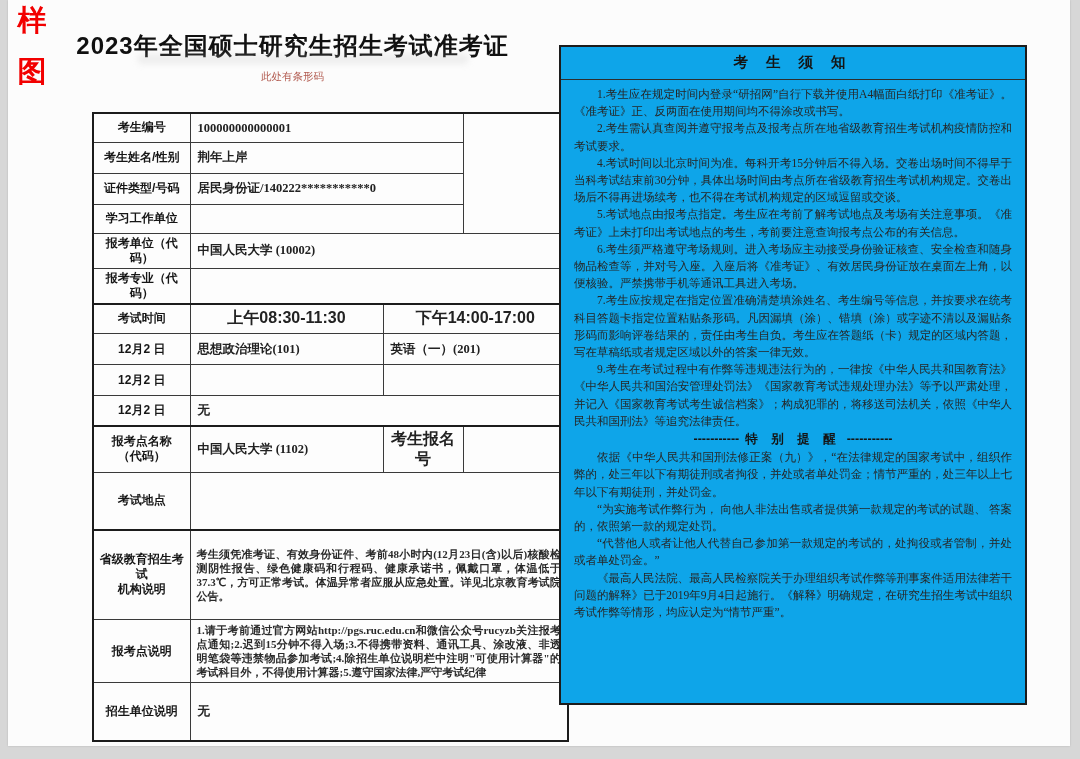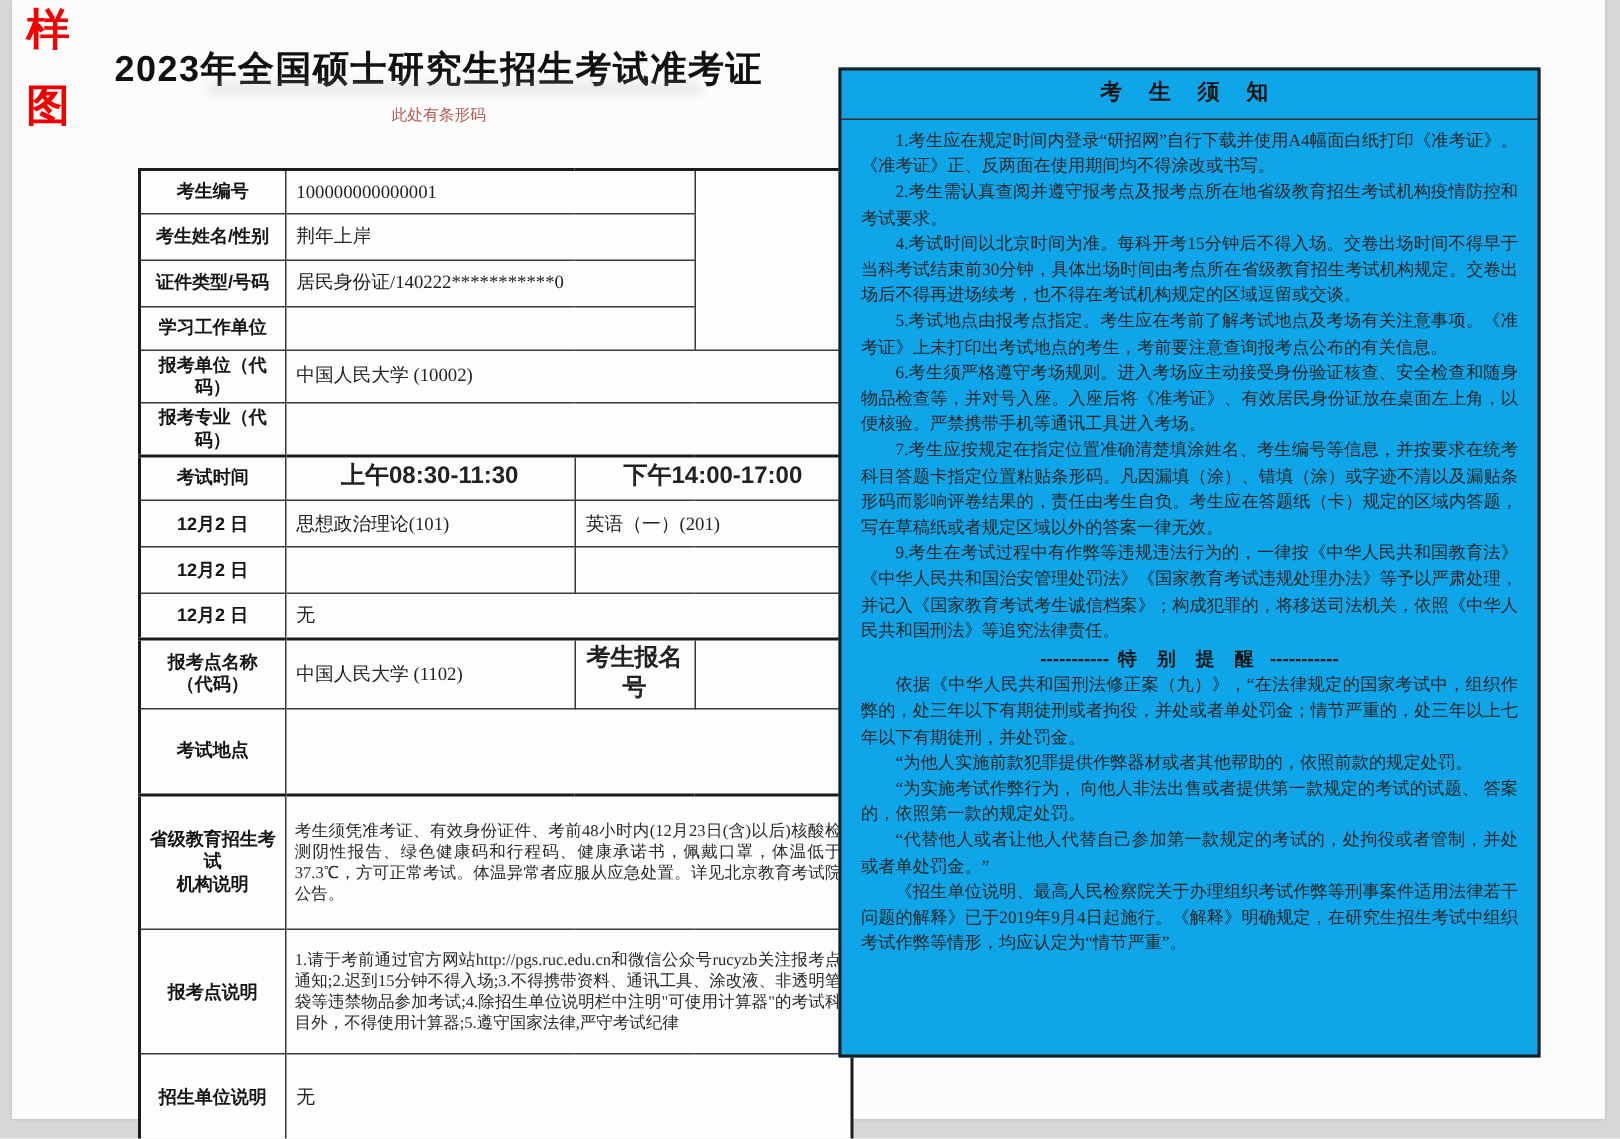--- a/index.html
+++ b/index.html
@@ -50,25 +50,25 @@
   }
   table.ticket { border:2px solid #1c1c1c; }
   table.ticket .thick-top { border-top:2px solid #1c1c1c; }
   table.ticket th {
     font-size:12px; font-weight:bold; text-align:center; color:#161616;
     padding:2px 3px; line-height:1.25;
   }
   table.ticket td {
     font-family:"Liberation Serif", serif;
     font-size:12.5px; color:#222; padding:2px 7px; text-align:left;
-    vertical-align:middle; line-height:1.3;
+    vertical-align:middle; line-height:1.3;font-weight:bold;
   }
   table.ticket td.center { text-align:center; font-family:"Liberation Sans", sans-serif; font-weight:bold; font-size:16px; }
   table.ticket td.note {
-    font-size:11px; line-height:14px; padding:13px 6px; color:#2a2a2a;
+    font-size:11px; line-height:14px; padding:3px 6px; color:#2a2a2a;
     text-align:justify;
   }
   
   .notice-panel {
     position:absolute; left:551px; top:45px; width:468px; height:660px;
     border:2px solid #1c1c1c; background:#0ea5e9;
   }
   .notice-header {
     height:33px; line-height:31px; text-align:center;
     font-size:14.5px; font-weight:bold; letter-spacing:7px; color:#141414;
@@ -192,20 +192,19 @@
       <p>2.考生需认真查阅并遵守报考点及报考点所在地省级教育招生考试机构疫情防控和考试要求。</p>
       <p>4.考试时间以北京时间为准。每科开考15分钟后不得入场。交卷出场时间不得早于当科考试结束前30分钟，具体出场时间由考点所在省级教育招生考试机构规定。交卷出场后不得再进场续考，也不得在考试机构规定的区域逗留或交谈。</p>
       <p>5.考试地点由报考点指定。考生应在考前了解考试地点及考场有关注意事项。《准考证》上未打印出考试地点的考生，考前要注意查询报考点公布的有关信息。</p>
       <p>6.考生须严格遵守考场规则。进入考场应主动接受身份验证核查、安全检查和随身物品检查等，并对号入座。入座后将《准考证》、有效居民身份证放在桌面左上角，以便核验。严禁携带手机等通讯工具进入考场。</p>
       <p>7.考生应按规定在指定位置准确清楚填涂姓名、考生编号等信息，并按要求在统考科目答题卡指定位置粘贴条形码。凡因漏填（涂）、错填（涂）或字迹不清以及漏贴条形码而影响评卷结果的，责任由考生自负。考生应在答题纸（卡）规定的区域内答题，写在草稿纸或者规定区域以外的答案一律无效。</p>
       <p>9.考生在考试过程中有作弊等违规违法行为的，一律按《中华人民共和国教育法》《中华人民共和国治安管理处罚法》《国家教育考试违规处理办法》等予以严肃处理，并记入《国家教育考试考生诚信档案》；构成犯罪的，将移送司法机关，依照《中华人民共和国刑法》等追究法律责任。</p>
       <div class="special-heading">
         <span>-----------</span><span class="sp-title">特 别 提 醒</span><span>-----------</span>
       </div>
       <p>依据《中华人民共和国刑法修正案（九）》，“在法律规定的国家考试中，组织作弊的，处三年以下有期徒刑或者拘役，并处或者单处罚金；情节严重的，处三年以上七年以下有期徒刑，并处罚金。</p>
-      <p>“为他人实施前款犯罪提供作弊器材或者其他帮助的，依照前款的规定处罚。</p>
       <p>“为实施考试作弊行为， 向他人非法出售或者提供第一款规定的考试的试题、 答案的，依照第一款的规定处罚。</p>
       <p>“代替他人或者让他人代替自己参加第一款规定的考试的，处拘役或者管制，并处或者单处罚金。”</p>
-      <p>《招生单位说明、最高人民检察院关于办理组织考试作弊等刑事案件适用法律若干问题的解释》已于2019年9月4日起施行。《解释》明确规定，在研究生招生考试中组织考试作弊等情形，均应认定为“情节严重”。</p>
+      <p>《最高人民法院、最高人民检察院关于办理组织考试作弊等刑事案件适用法律若干问题的解释》已于2019年9月4日起施行。《解释》明确规定，在研究生招生考试中组织考试作弊等情形，均应认定为“情节严重”。</p>
     </div>
   </div>
 
 </div>
 
 </body></html>

